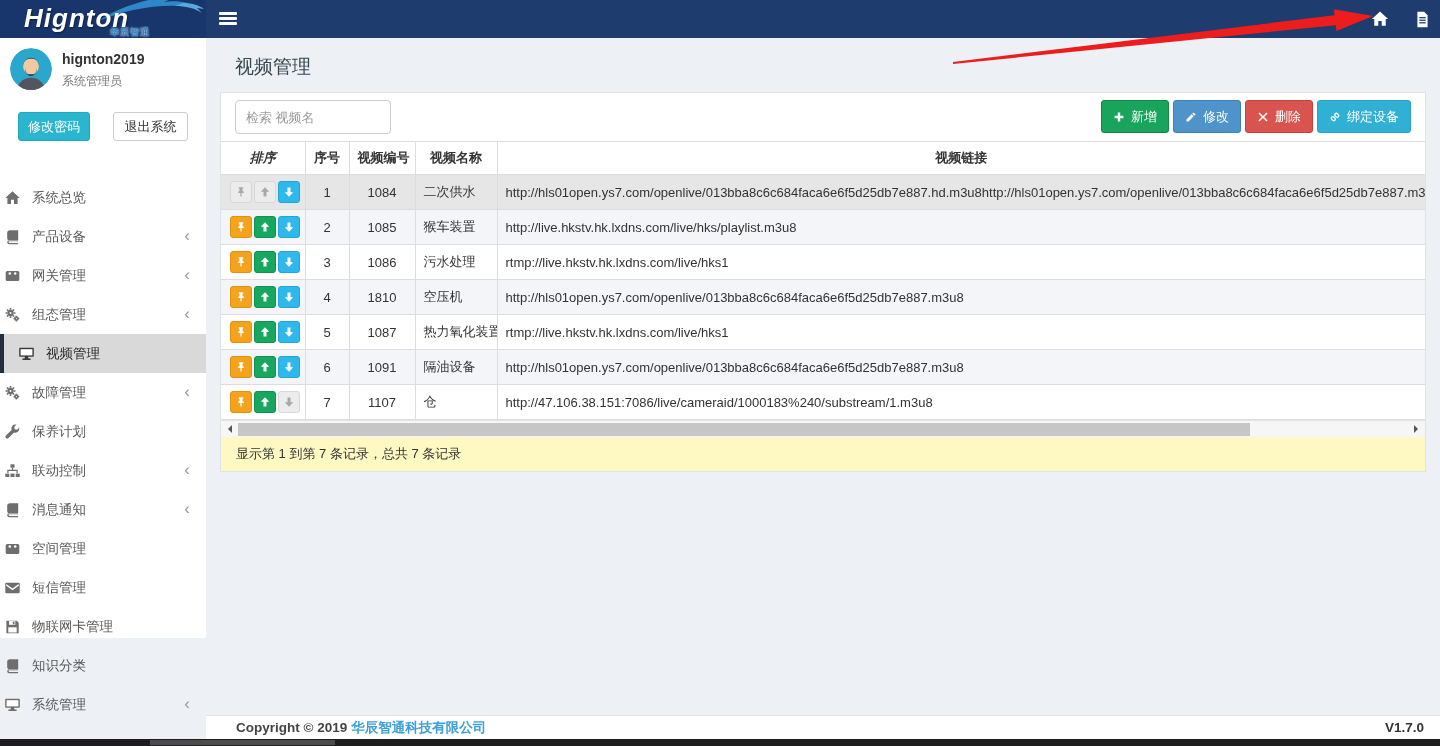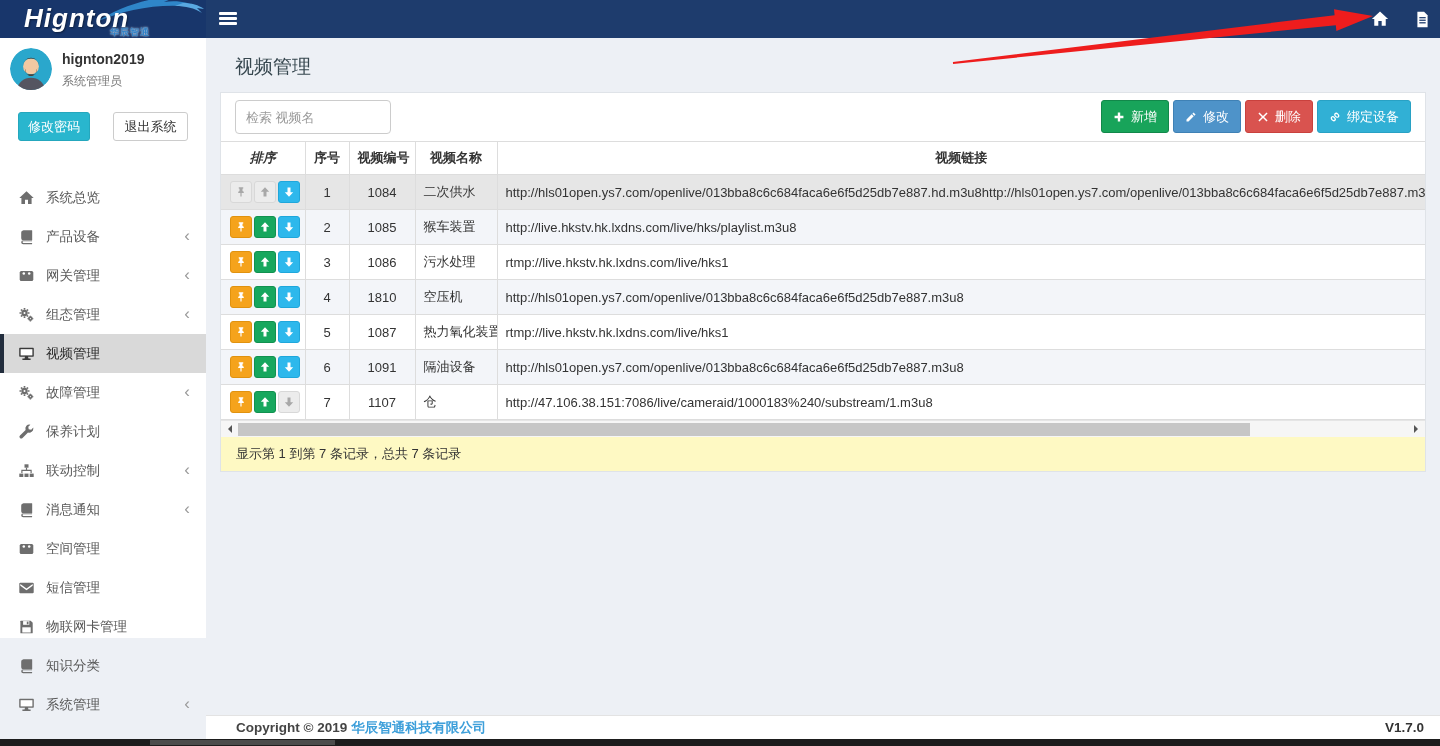--- a/index.html
+++ b/index.html
@@ -24,21 +24,21 @@
   .user-panel { position:relative; height:70px; padding:10px 0 0 10px; }
   .avatar { position:absolute; left:10px; top:10px; width:42px; height:42px; border-radius:50%; overflow:hidden; }
   .user-name { position:absolute; left:62px; top:13px; font-size:14px; font-weight:bold; color:#333; }
   .user-role { position:absolute; left:62px; top:35px; font-size:12px; color:#777; }
   .user-btns { position:relative; height:48px; }
   .btn-pwd { position:absolute; left:18px; top:4px; width:72px; height:29px; background:#29b6ce; color:#fff;
     border:1px solid #25a7bd; border-radius:3px; font-size:13px; cursor:pointer; }
   .btn-logout { position:absolute; left:113px; top:4px; width:75px; height:29px; background:#fff; color:#333;
     border:1px solid #ccc; border-radius:3px; font-size:13px; cursor:pointer; }
   .menu { margin-top:22px; }
-  .menu-item { position:relative; height:39px; display:flex; align-items:center; padding-left:18px;
+  .menu-item { position:relative; height:39px; display:flex; align-items:center; padding-left:4px;
     font-size:13.5px; color:#585858; cursor:pointer; }
   .menu-item .mi { width:17px; height:16px; margin-right:11px; color:#6e6e6e; fill:#6e6e6e; flex:none; }
   .menu-item .chev { position:absolute; right:16px; top:50%; transform:translateY(-58%); color:#9a9a9a;
     font-size:17px; line-height:1; }
   .menu-item.active { background:#d9d9d9; color:#2b2b2b; border-left:4px solid #222d3d; padding-left:14px; }
   .menu-item.active .mi { color:#3a3a3a; fill:#3a3a3a; }
 
   
   .main { position:absolute; left:206px; top:38px; width:1234px; height:674px; background:#edf0f5; }
   .page-title { padding:16px 0 12px 29px; font-size:19px; color:#37474f; }

